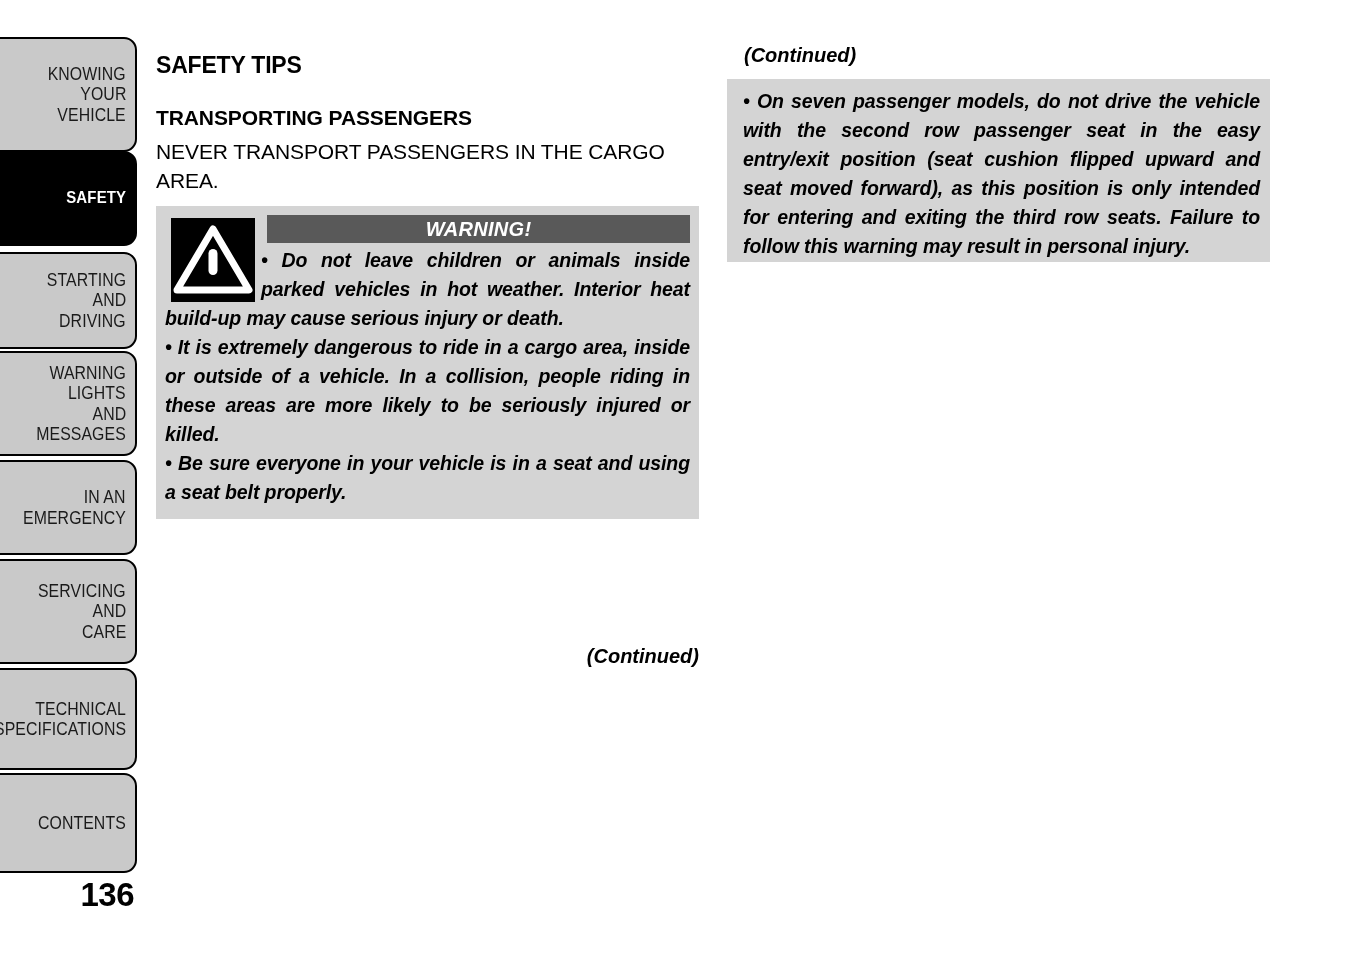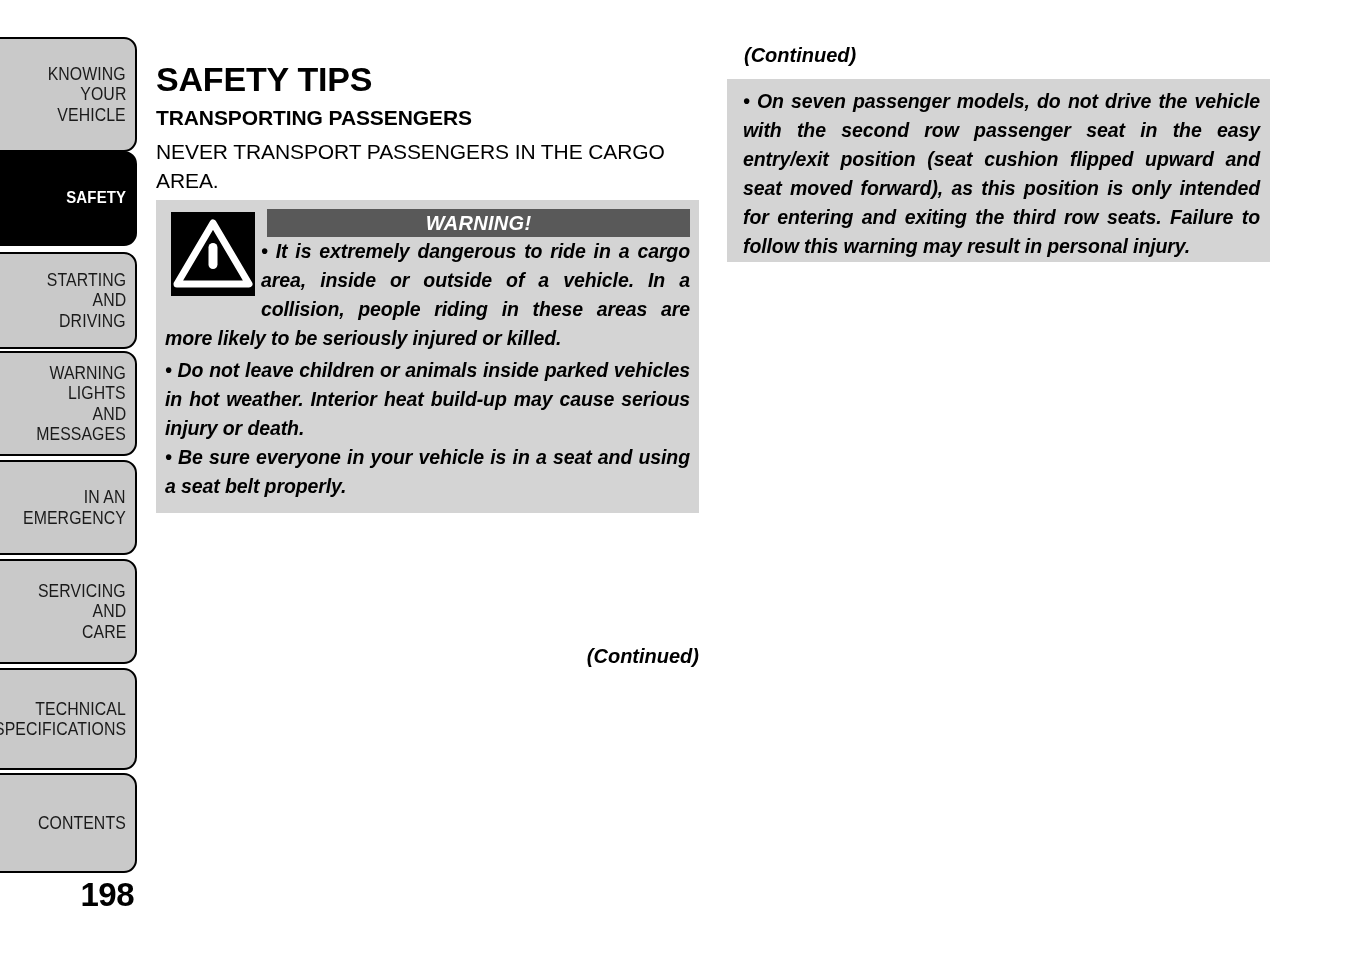--- a/index.html
+++ b/index.html
@@ -80,21 +80,21 @@
   #left-col {
     position: absolute;
     left: 156px;
     top: 0;
     width: 545px;
   }
   #section-title {
     position: absolute;
     left: 0;
     top: 37px;
-    font-size: 34px;
+    font-size: 23px;
     font-weight: 700;
     letter-spacing: -0.2px;
   }
   #subsection-title {
     position: absolute;
     left: 0;
     top: 89px;
     font-size: 21px;
     font-weight: 700;
     letter-spacing: -0.1px;
@@ -108,21 +108,21 @@
     font-size: 21px;
     line-height: 29px;
     font-weight: 400;
     letter-spacing: -0.1px;
   }
 
   
   #warning-box {
     position: absolute;
     left: 156px;
-    top: 200px;
+    top: 206px;
     width: 543px;
     background: #d4d4d4;
     padding: 9px 9px 12px 9px;
     box-sizing: border-box;
   }
   #warning-icon {
     float: left;
     width: 84px;
     height: 84px;
     background: #000000;
@@ -228,38 +228,38 @@
     </div>
     <div class="tab" style="top: 668px; height: 102px;">
       <div class="tline">TECHNICAL</div>
       <div class="tline">SPECIFICATIONS</div>
     </div>
     <div class="tab" style="top: 773px; height: 100px;">
       <div class="tline">CONTENTS</div>
     </div>
   </div>
 
-<div id="page-number">198</div>
+<div id="page-number">136</div>
 
 <div id="left-col">
   <h1 id="section-title">SAFETY TIPS</h1>
   <h2 id="subsection-title">TRANSPORTING PASSENGERS</h2>
   <p id="intro-text">NEVER TRANSPORT PASSENGERS IN THE CARGO AREA.</p>
 </div>
 
 <div id="warning-box" class="clearfix">
   <div id="warning-icon">
     <svg viewBox="0 0 84 84" xmlns="http://www.w3.org/2000/svg" aria-hidden="true">
       <path d="M42 11 L78 72 L6 72 Z" fill="none" stroke="#ffffff" stroke-width="7" stroke-linejoin="round"></path>
       <rect x="37.5" y="31" width="9" height="26" rx="4.5" fill="#ffffff"></rect>
     </svg>
   </div>
   <div id="warning-banner">WARNING!</div>
+  <div class="wtext first">•  Do not leave children or animals inside parked vehicles in hot weather. Interior heat build-up may cause serious injury or death.</div>
   <div class="wtext bullet-line">•  It is extremely dangerous to ride in a cargo area, inside or outside of a vehicle. In a collision, people riding in these areas are more likely to be seriously injured or killed.</div>
-  <div class="wtext first">•  Do not leave children or animals inside parked vehicles in hot weather. Interior heat build-up may cause serious injury or death.</div>
   <div class="wtext bullet-line">•  Be sure everyone in your vehicle is in a seat and using a seat belt properly.</div>
 </div>
 
 <div id="continued-left">(Continued)</div>
 
 <div id="continued-right">(Continued)</div>
 
 <div id="warning-box-right">
   <div class="wtext">•  On seven passenger models, do not drive the vehicle with the second row passenger seat in the easy entry/exit position (seat cushion flipped upward and seat moved forward), as this position is only intended for entering and exiting the third row seats. Failure to follow this warning may result in personal injury.</div>
 </div>

